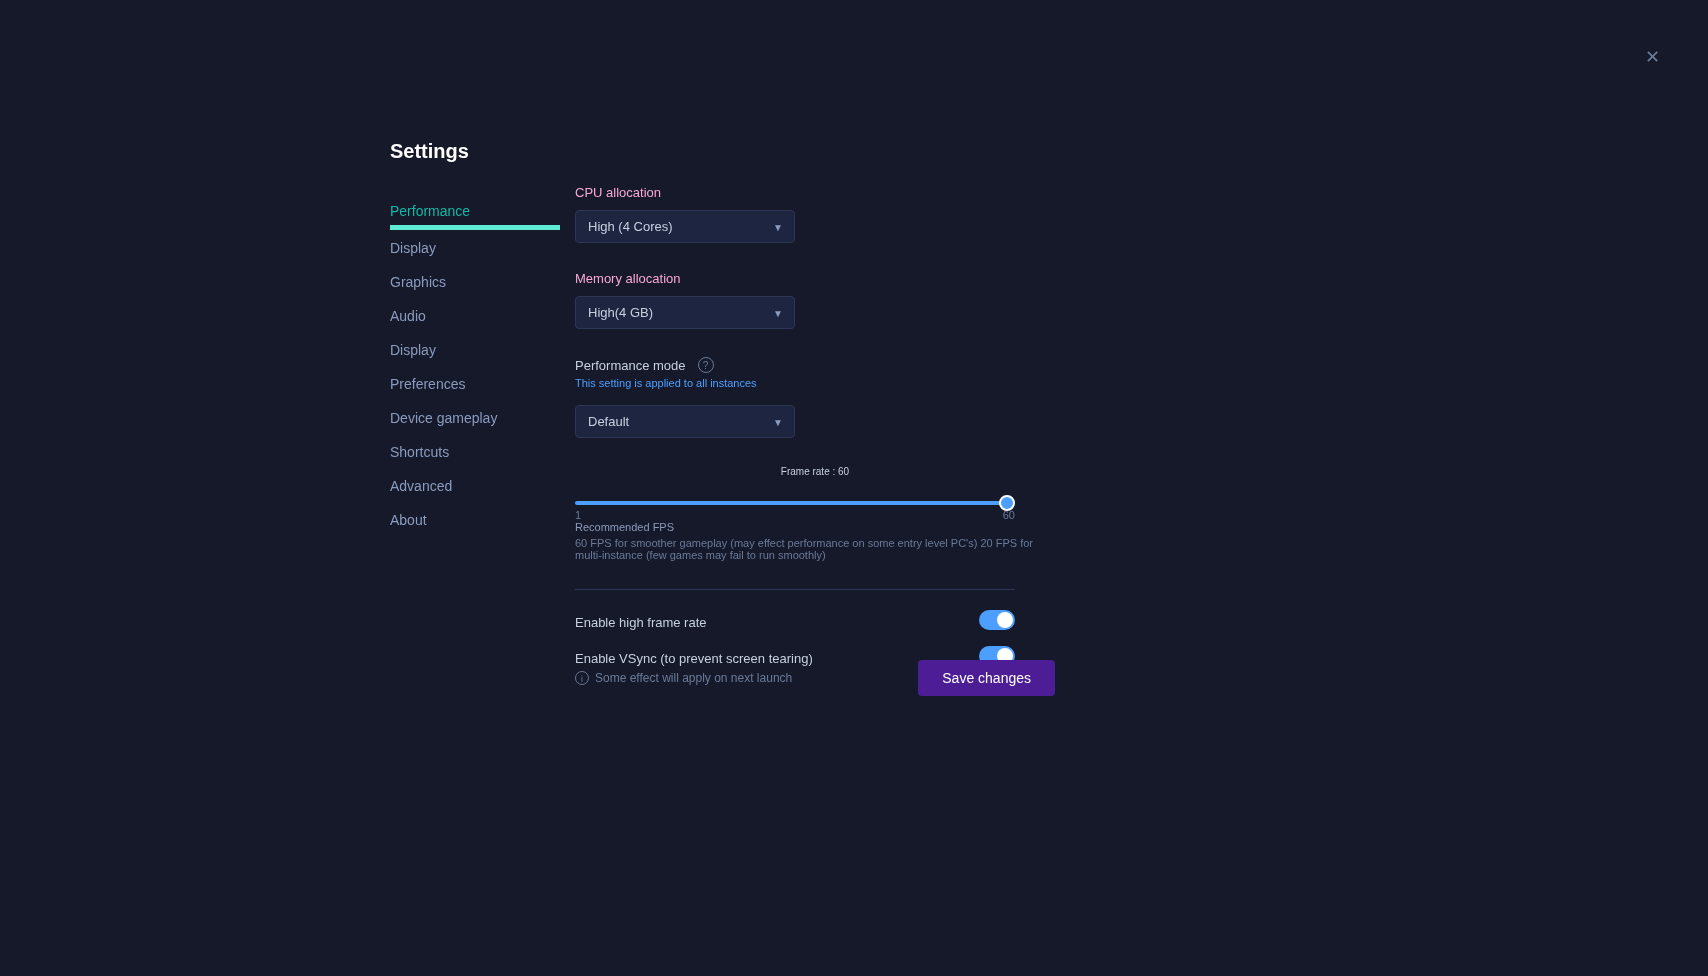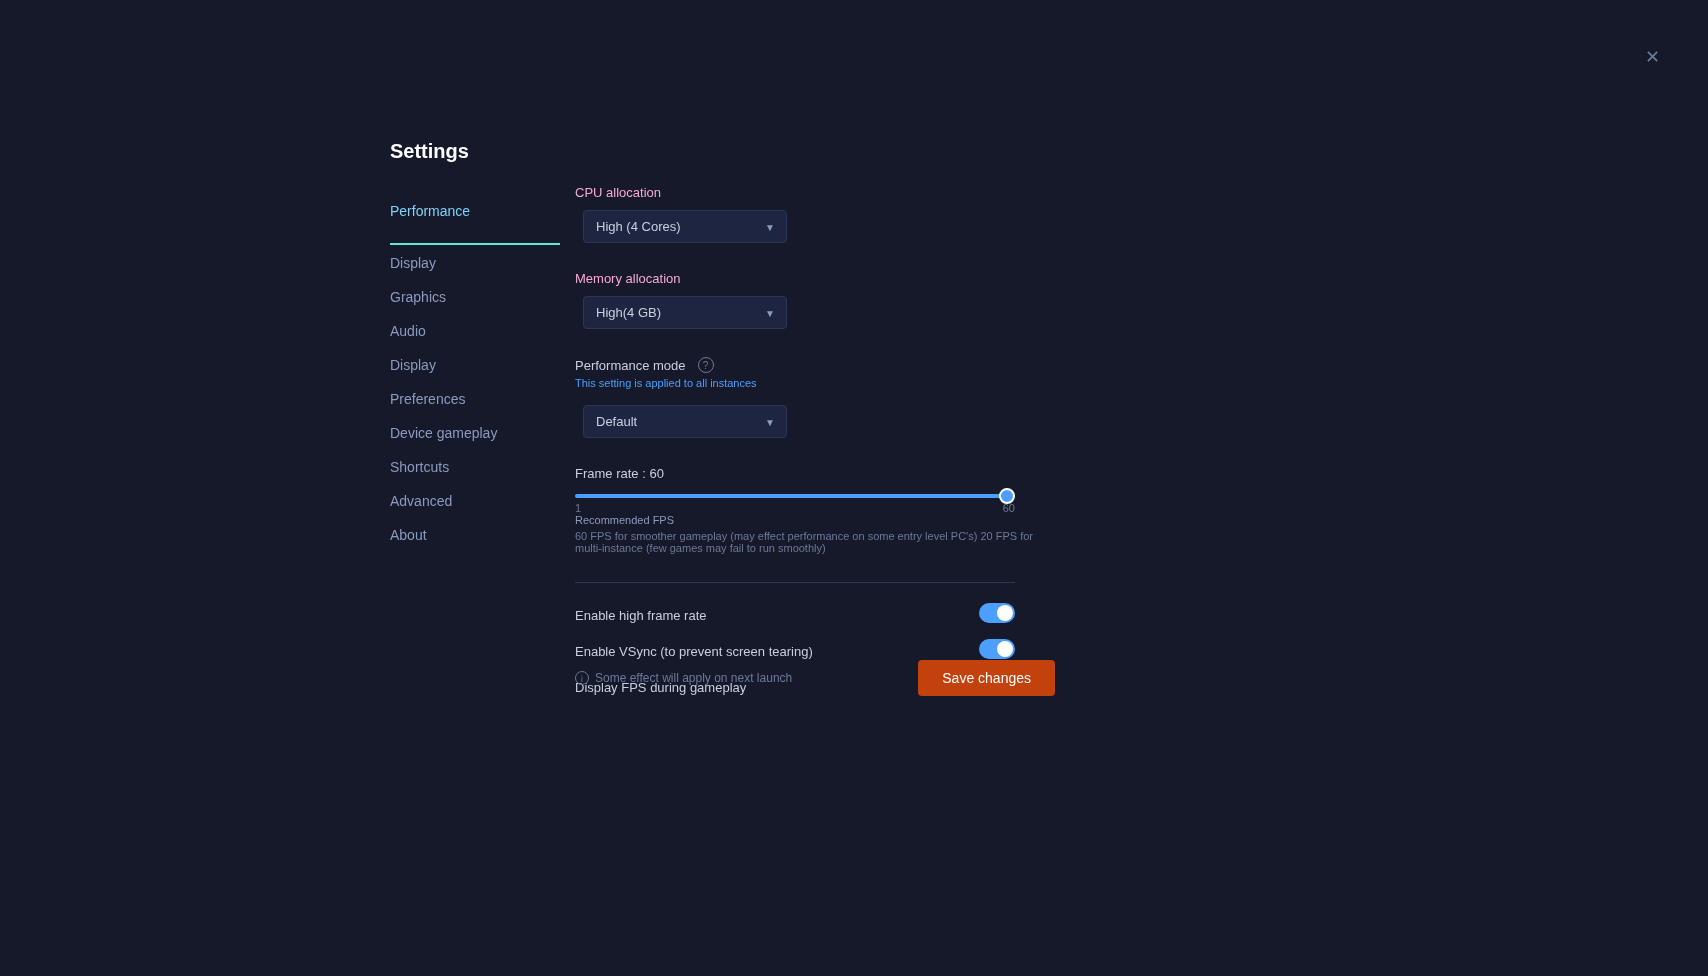--- a/index.html
+++ b/index.html
@@ -47,23 +47,23 @@
 
     .sidebar-item {
       font-size: 14px;
       color: #8b9bbf;
       padding: 8px 0;
       cursor: pointer;
       text-decoration: none;
     }
 
     .sidebar-item.active {
-      color: #7dd3fc;
-      border-bottom: 2px solid #5eead4;
-      padding-bottom: 24px;
+      color: #14b8a6;
+      border-bottom: 5px solid #5eead4;
+      padding-bottom: 6px;
       font-weight: 500;
     }
 
     .main-content {
       position: absolute;
       top: 185px;
       left: 575px;
       width: 480px;
     }
 
@@ -73,22 +73,21 @@
 
     .section-label {
       font-size: 13px;
       color: #f9a8d4;
       margin-bottom: 10px;
       font-weight: 400;
     }
 
     .dropdown-wrapper {
       position: relative;
-      width: 204px;
-      margin-left: 8px;
+      width: 220px;
     }
 
     .dropdown-wrapper select {
       width: 100%;
       background-color: #1e2540;
       border: 1px solid #2d3655;
       border-radius: 4px;
       padding: 8px 36px 8px 12px;
       color: #c8d0e0;
       font-size: 13px;
@@ -137,23 +136,24 @@
       font-size: 11px;
       color: #4d9fff;
       margin-bottom: 16px;
     }
 
     .frame-rate-section {
       margin-bottom: 28px;
     }
 
     .frame-rate-label {
-      font-size: 13px;
-      color: #c8d0e0;
-      margin-bottom: 13px;
+      font-size: 10px;
+      color: #c8d0e0;
+      margin-bottom: 24px;
+      text-align: center;
     }
 
     input[type="range"] {
       width: 440px;
       -webkit-appearance: none;
       appearance: none;
       height: 4px;
       background: linear-gradient(to right, #4d9fff 100%, #2d3655 0%);
       border-radius: 2px;
       outline: none;
@@ -258,21 +258,21 @@
       border-radius: 50%;
       border: 1px solid #6b7a99;
       display: flex;
       align-items: center;
       justify-content: center;
       font-size: 9px;
       color: #6b7a99;
     }
 
     .save-btn {
-      background: #c2410c;
+      background: #4c1d95;
       color: #ffffff;
       border: none;
       border-radius: 4px;
       padding: 10px 24px;
       font-size: 14px;
       font-weight: 500;
       cursor: pointer;
     }
 
     .divider {
@@ -368,26 +368,20 @@
     </div>
   </div>
 
   <div class="toggle-row">
     <span class="toggle-label">Enable VSync (to prevent screen tearing)</span>
     <div class="toggle">
       <div class="toggle-knob"></div>
     </div>
   </div>
 
-  <div class="toggle-row">
-    <span class="toggle-label">Display FPS during gameplay</span>
-    <div class="toggle off">
-      <div class="toggle-knob"></div>
-    </div>
-  </div>
 
 </div>
 
 <div class="footer">
   <div class="footer-hint">
     <div class="info-icon">ℹ</div>
     <span>Some effect will apply on next launch</span>
   </div>
   <button class="save-btn">Save changes</button>
 </div>

